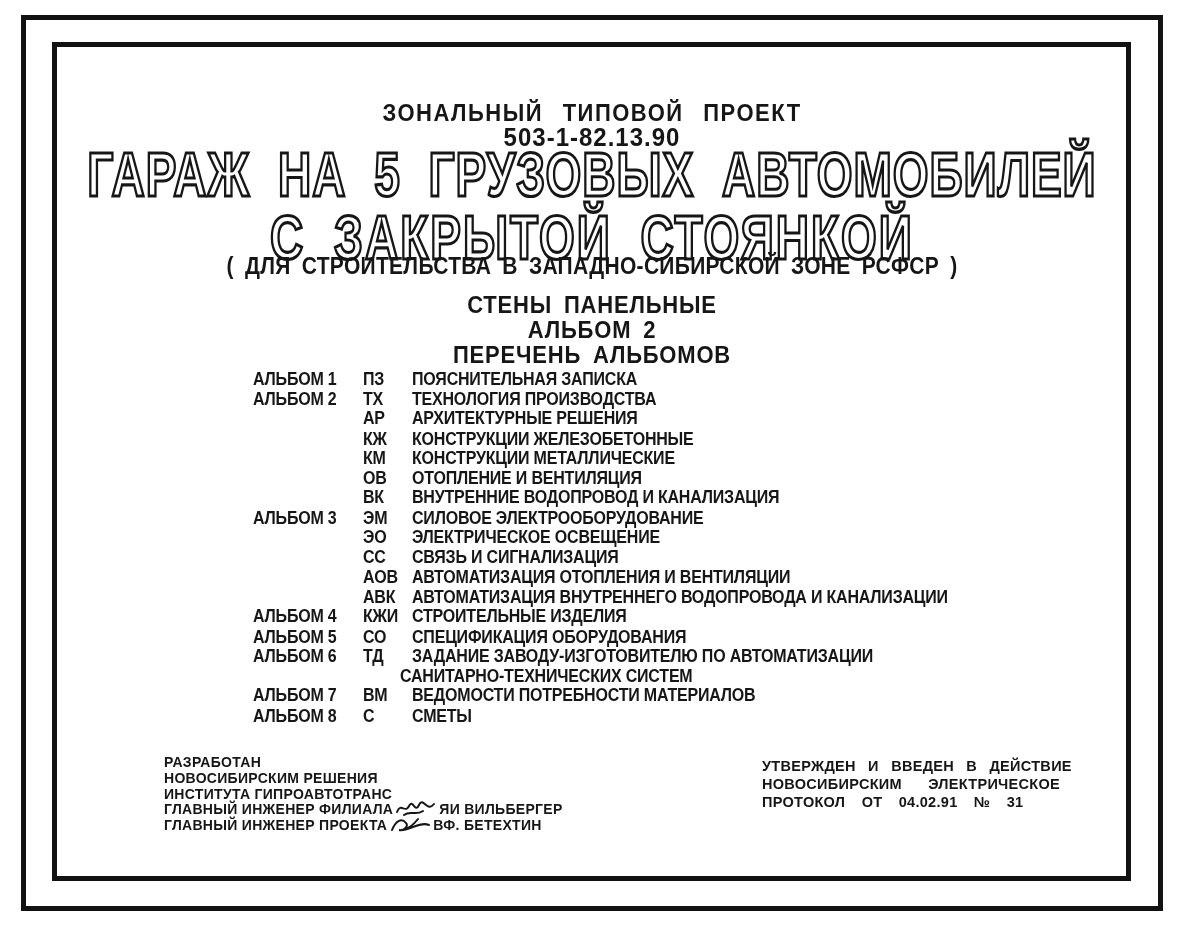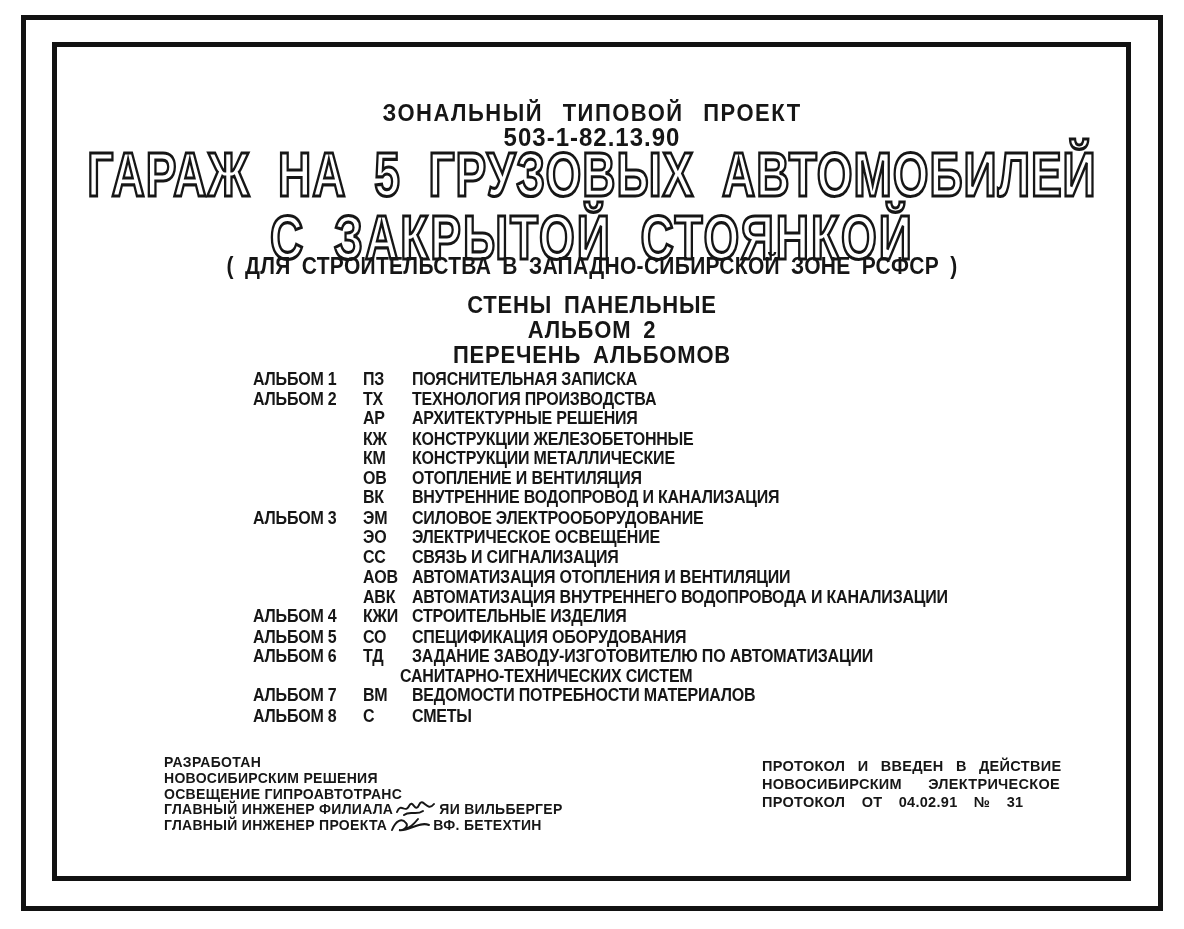--- a/index.html
+++ b/index.html
@@ -158,21 +158,21 @@
     <div class="row">
       <span class="col-album">АЛЬБОМ 8</span>
       <span class="col-code">С</span>
       <span class="col-desc">СМЕТЫ</span>
     </div>
   </div>
 
   <div class="footer-left">
     <div>РАЗРАБОТАН</div>
     <div>НОВОСИБИРСКИМ РЕШЕНИЯ</div>
-    <div>ОСВЕЩЕНИЕ ГИПРОАВТОТРАНС</div>
+    <div>ИНСТИТУТА ГИПРОАВТОТРАНС</div>
     <div class="sig-row">
       <span>ГЛАВНЫЙ ИНЖЕНЕР ФИЛИАЛА</span>
       <span class="sig">
         <svg width="42" height="18" viewBox="0 0 42 18">
           <path d="M2 13 C6 3 10 15 14 7 S20 15 24 6 S32 14 39 5 M9 16 C15 11 21 17 28 12" fill="none" stroke="#161616" stroke-width="2" stroke-linecap="round"></path>
         </svg>
       </span>
       <span>ЯИ ВИЛЬБЕРГЕР</span>
     </div>
     <div class="sig-row">
@@ -180,17 +180,17 @@
       <span class="sig">
         <svg width="42" height="18" viewBox="0 0 42 18">
           <path d="M3 15 C7 5 13 3 17 8 C20 11 15 16 10 15 C19 17 30 6 40 10 M29 4 C25 9 21 13 16 14" fill="none" stroke="#161616" stroke-width="2" stroke-linecap="round"></path>
         </svg>
       </span>
       <span>ВФ. БЕТЕХТИН</span>
     </div>
   </div>
 
   <div class="footer-right">
-    <div class="fr-l1">ПРОТОКОЛ И ВВЕДЕН В ДЕЙСТВИЕ</div>
+    <div class="fr-l1">УТВЕРЖДЕН И ВВЕДЕН В ДЕЙСТВИЕ</div>
     <div class="fr-l2">НОВОСИБИРСКИМ ЭЛЕКТРИЧЕСКОЕ</div>
     <div class="fr-l3">ПРОТОКОЛ ОТ 04.02.91 № 31</div>
   </div>
 </div>
 
 </body></html>

